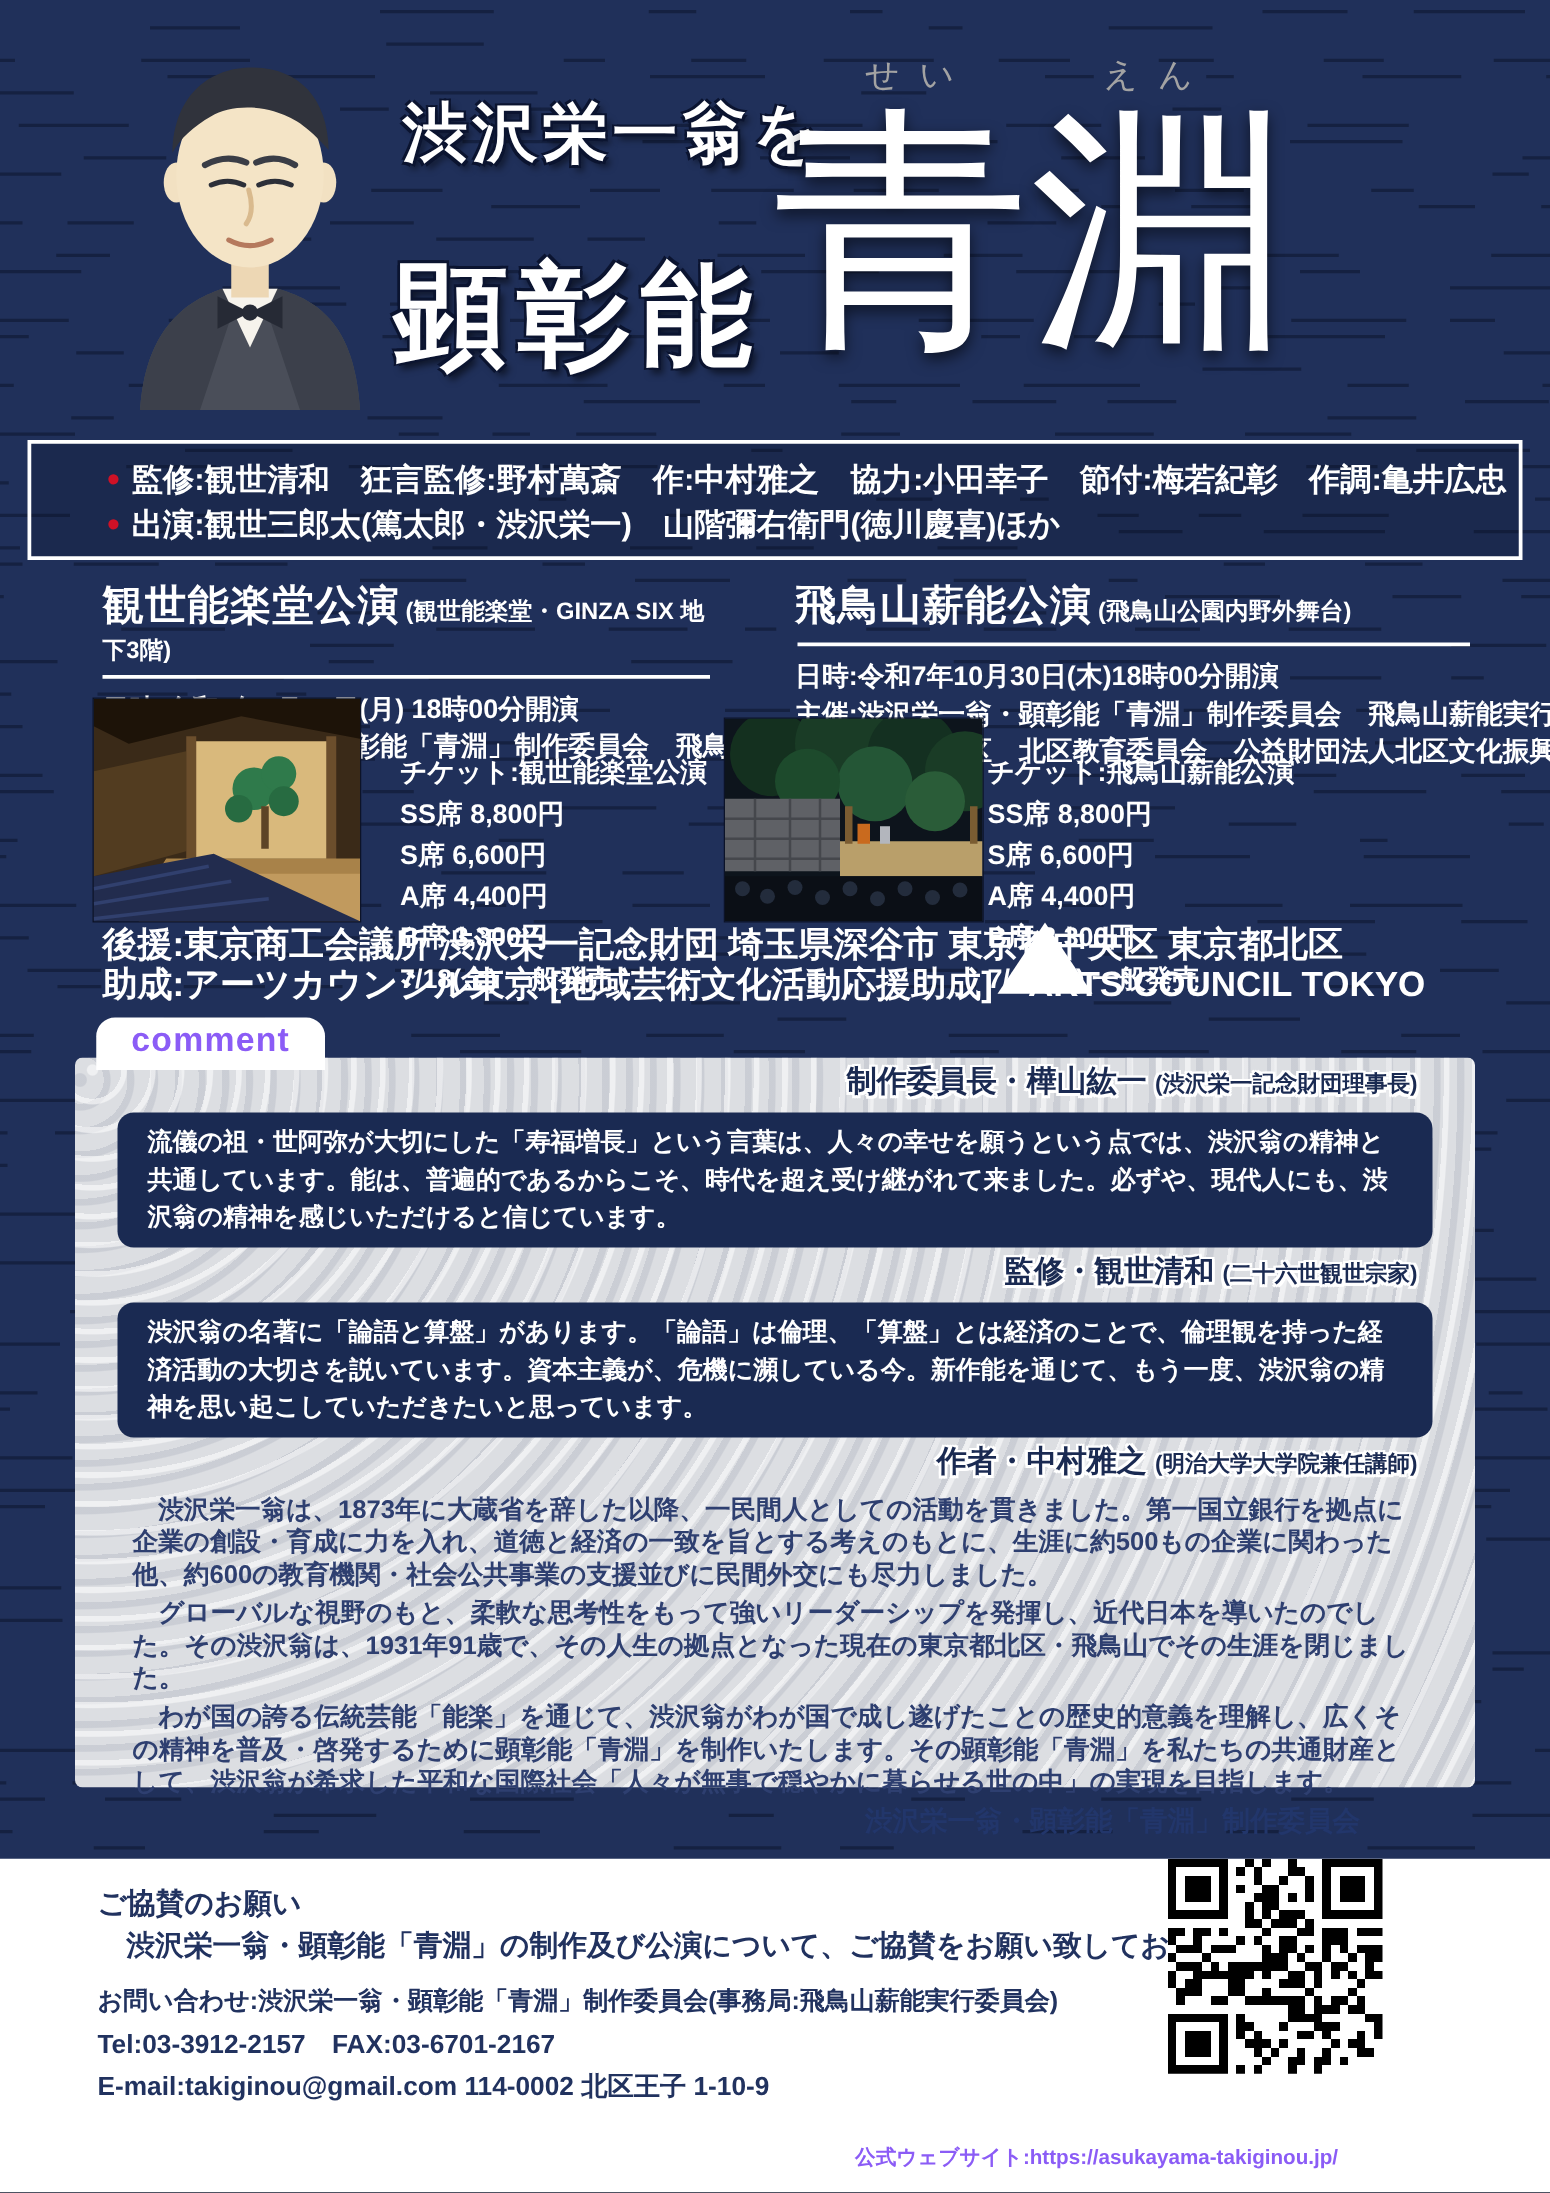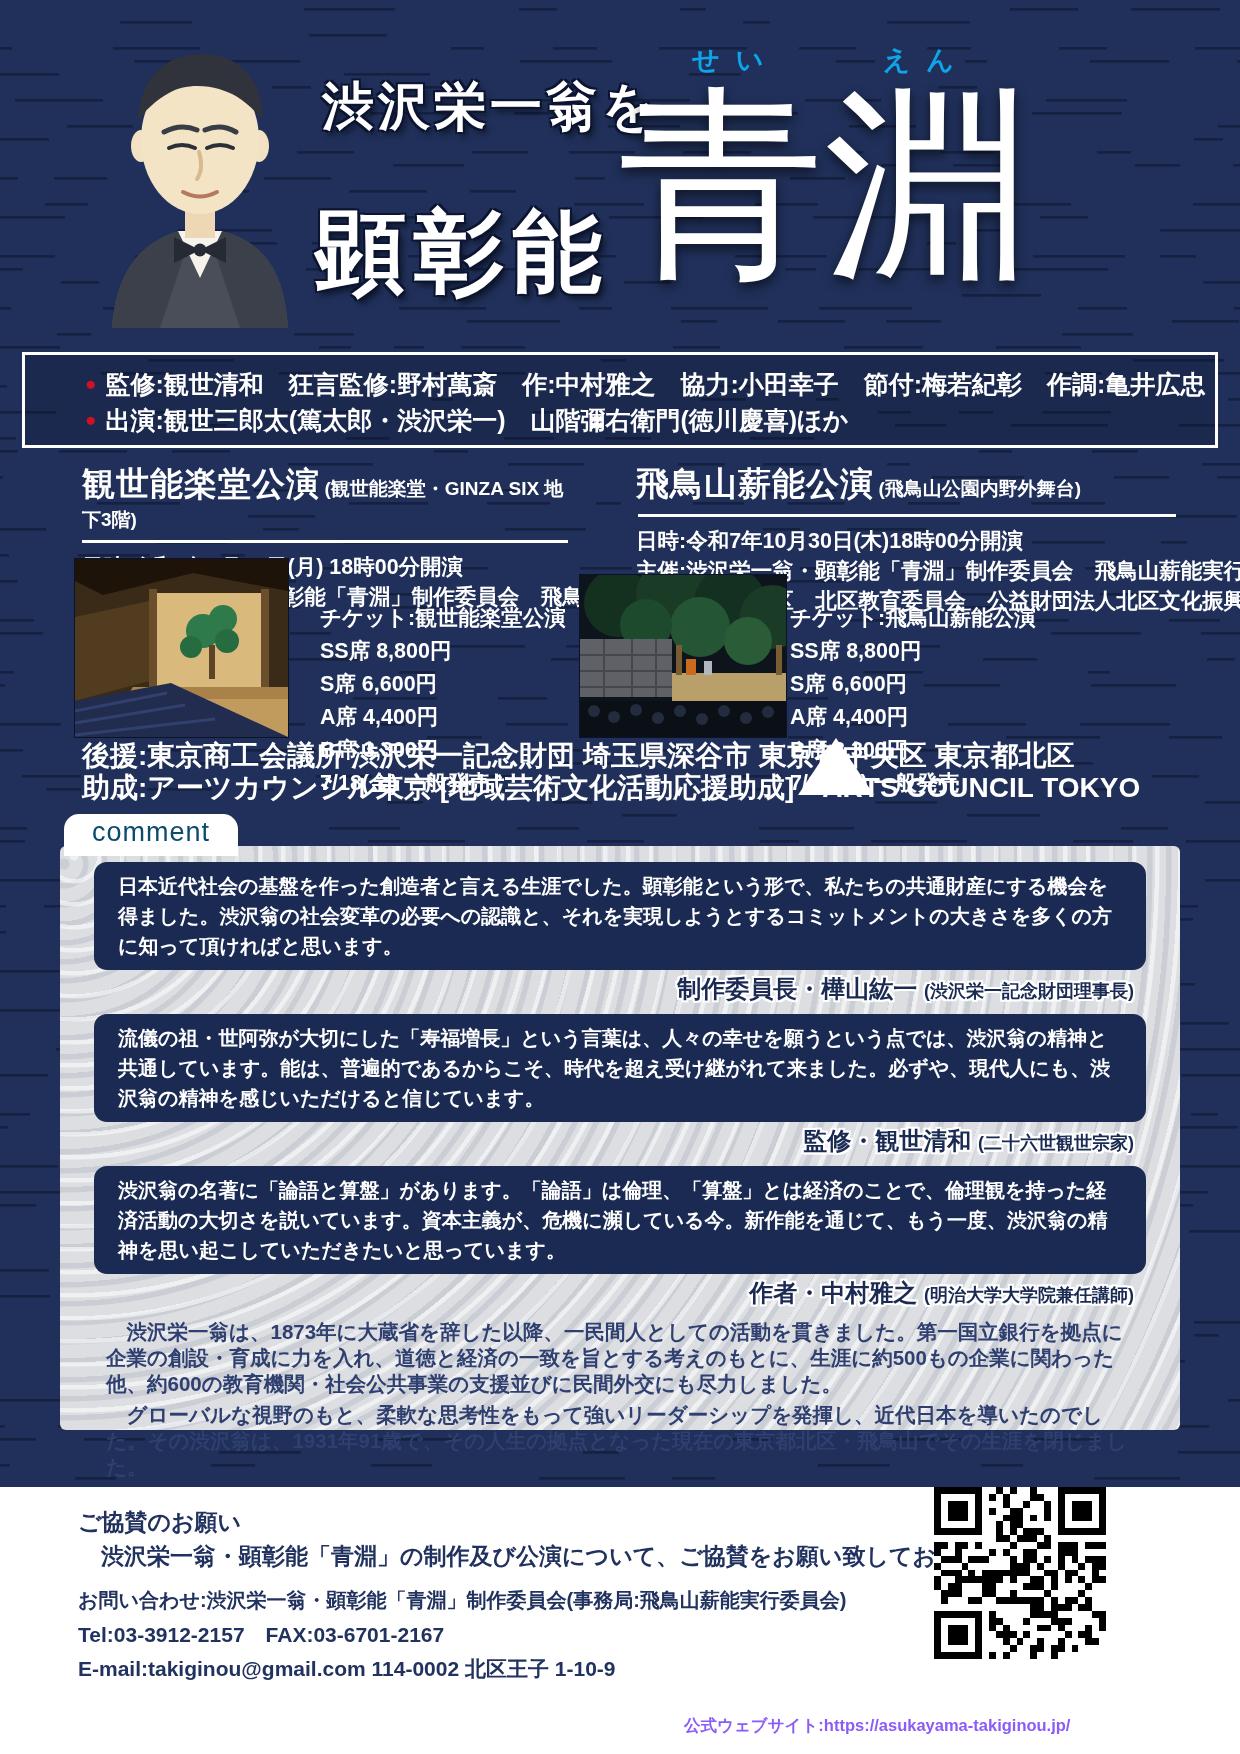--- a/index.html
+++ b/index.html
@@ -13,21 +13,21 @@
 
   
   .portrait{left:86px;top:34px;width:228px;height:294px;}
   .hero-t{color:#fff;font-weight:bold;white-space:nowrap;
     text-shadow:2px 2px 0 #0b1430,-2px 2px 0 #0b1430,2px -2px 0 #0b1430,-2px -2px 0 #0b1430,4px 5px 6px rgba(0,0,0,.55);}
   .t1{left:322px;top:72px;font-size:52px;letter-spacing:4px;}
   .t2{left:322px;top:136px;font-size:41px;letter-spacing:2px;}
   .t3{left:316px;top:192px;font-size:90px;letter-spacing:8px;font-weight:900;}
   .seien-wrap{left:612px;top:42px;width:424px;text-align:center;}
   .furigana{display:flex;justify-content:space-between;padding:0 66px 0 80px;
-    color:#0ea5e9;font-size:27px;font-weight:bold;letter-spacing:16px;}
+    color:#a3a3a3;font-size:27px;font-weight:normal;letter-spacing:16px;}
   .seien{font-family:"DejaVu Serif","Liberation Serif",serif;font-size:206px;line-height:1.04;
     color:#fff;letter-spacing:0;text-shadow:0 5px 12px rgba(0,0,0,.6);}
 
   
   .credits{left:22px;top:352px;width:1196px;height:96px;border:3px solid #fff;
     box-sizing:border-box;padding:11px 0 16px 60px;background:rgba(10,18,44,.25);}
   .credit-line{color:#fff;font-size:25px;font-weight:bold;line-height:36px;white-space:nowrap;}
   .bullet{color:#cf1126;font-size:19px;margin-right:9px;vertical-align:3px;}
 
   
@@ -52,22 +52,22 @@
   
   .support{left:82px;top:740px;color:#fff;font-size:28px;font-weight:600;line-height:32px;white-space:nowrap;}
   .triangle{left:798px;top:738px;width:0;height:0;
     border-left:38px solid transparent;border-right:38px solid transparent;border-bottom:57px solid #fff;}
 
   
   .panel{left:60px;top:846px;width:1120px;height:584px;background:#dcdee2;border-radius:6px;
     background-image:
       repeating-radial-gradient(circle at 14px 10px, rgba(255,255,255,.55) 0 4px, transparent 5px 23px),
       repeating-radial-gradient(circle at 4px 18px, rgba(170,175,188,.35) 0 5px, transparent 6px 19px);}
-  .tab{position:absolute;left:4px;top:-32px;background:#fff;color:#0c4a6e;
-    font-size:27px;font-weight:normal;padding:3px 28px 8px;border-radius:15px 15px 0 0;letter-spacing:1px;}
+  .tab{position:absolute;left:17px;top:-32px;background:#fff;color:#8b5cf6;
+    font-size:27px;font-weight:bold;padding:3px 28px 8px;border-radius:15px 15px 0 0;letter-spacing:1px;}
   .quote{margin:0 34px;background:#1a2a52;border-radius:13px;color:#fff;
     padding:9px 24px;font-size:20px;font-weight:600;line-height:30px;}
   .q1{margin-top:16px;}
   .qa{text-align:right;margin:3px 46px 9px 0;color:#1a2a52;font-weight:900;font-size:24px;
     text-shadow:2px 0 0 #fff,-2px 0 0 #fff,0 2px 0 #fff,0 -2px 0 #fff,2px 2px 0 #fff,-2px -2px 0 #fff,2px -2px 0 #fff,-2px 2px 0 #fff;}
   .qa-note{font-size:18px;font-weight:bold;text-align:right;}
   .bodytext{margin:10px 42px 0 46px;color:#2e3f70;font-size:20.5px;line-height:26px;font-weight:600;}
   .bodytext p{margin:0 0 5px;text-indent:1em;}
   .signature{text-align:right;font-size:22px;font-weight:800;color:#22366b;margin:2px 50px 0 0;}
 
@@ -904,23 +904,20 @@
 
   <div class="layer support">
     <div>後援:東京商工会議所 渋沢栄一記念財団 埼玉県深谷市 東京都中央区 東京都北区</div>
     <div>助成:アーツカウンシル東京 [地域芸術文化活動応援助成]　ARTS COUNCIL TOKYO</div>
   </div>
   <div class="layer triangle"></div>
 
   <div class="layer panel">
     <div class="tab">comment</div>
 
-    <div class="quote q1">
-      <span>日本近代社会の基盤を作った創造者と言える生涯でした。顕彰能という形で、私たちの共通財産にする機会を得ました。渋沢翁の社会変革の必要への認識と、それを実現しようとするコミットメントの大きさを多くの方に知って頂ければと思います。</span>
-    </div>
     <div class="qa">
       <span>制作委員長・樺山紘一</span>
       <span class="qa-note">(渋沢栄一記念財団理事長)</span>
     </div>
 
     <div class="quote">
       <span>流儀の祖・世阿弥が大切にした「寿福増長」という言葉は、人々の幸せを願うという点では、渋沢翁の精神と共通しています。能は、普遍的であるからこそ、時代を超え受け継がれて来ました。必ずや、現代人にも、渋沢翁の精神を感じいただけると信じています。</span>
     </div>
     <div class="qa">
       <span>監修・観世清和</span>

